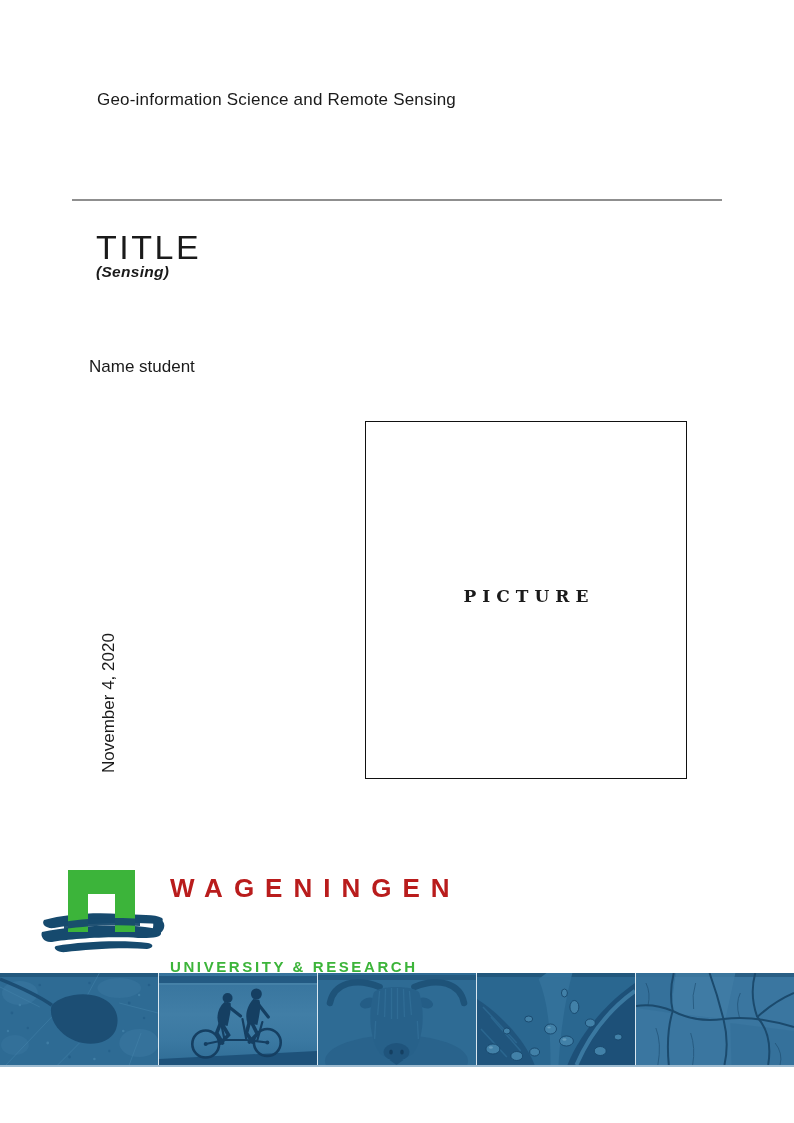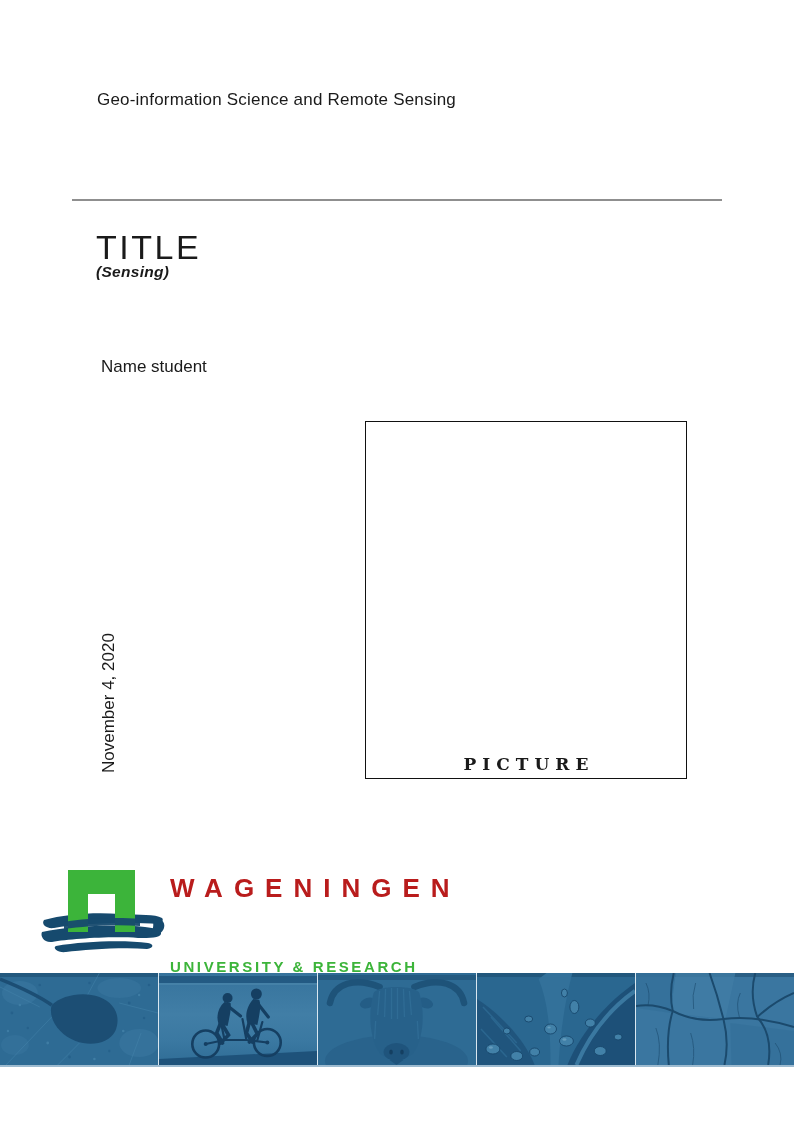--- a/index.html
+++ b/index.html
@@ -26,29 +26,29 @@
   }
   .title{
     position:absolute;left:96px;top:228px;
     font-size:34px;font-weight:500;letter-spacing:2.5px;
   }
   .subtitle{
     position:absolute;left:96px;top:263px;
     font-size:15.5px;font-weight:600;font-style:italic;letter-spacing:.3px;
   }
   .author{
-    position:absolute;left:101px;top:357px;
+    position:absolute;left:89px;top:357px;
     font-size:17px;
   }
   .picture-box{
     position:absolute;left:365px;top:421px;
     width:322px;height:358px;
     border:1.5px solid #111;
     box-sizing:border-box;
-    display:flex;align-items:flex-end;justify-content:center;
+    display:flex;align-items:center;justify-content:center;
   }
   .picture-label{
     font-family:"DejaVu Serif","Liberation Serif",serif;
     font-weight:700;font-size:17px;
     letter-spacing:6px;text-indent:6px;
     transform:translateY(-4px);
   }
   .date-wrap{
     position:absolute;left:92px;top:597px;width:34px;height:176px;
   }

